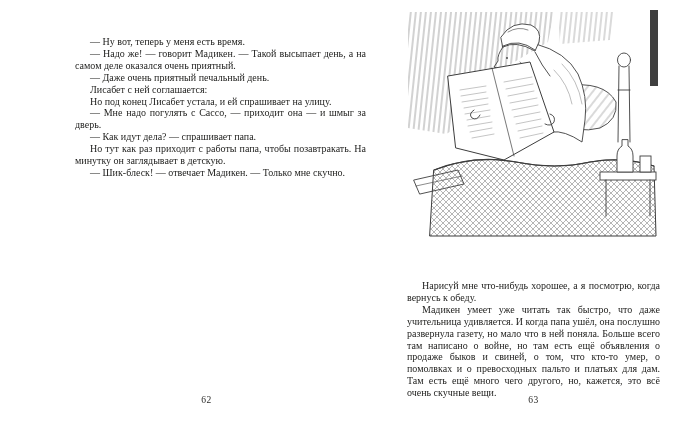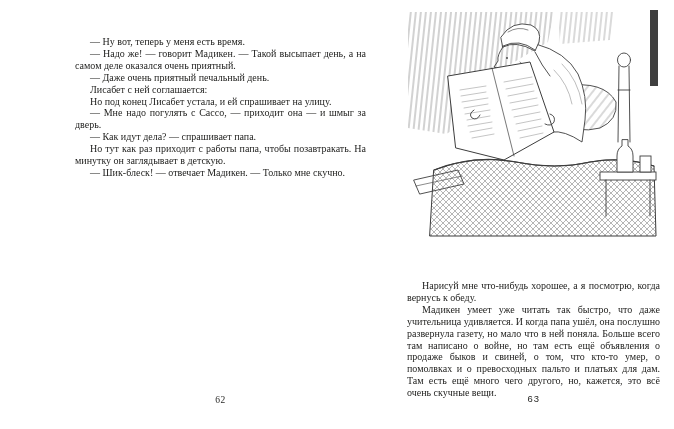--- a/index.html
+++ b/index.html
@@ -38,22 +38,22 @@
   }
 
   .page-number {
     position: absolute;
     bottom: 24px;
     font-size: 9.5px;
     letter-spacing: 0.5px;
     text-align: center;
     color: #2a2a28;
   }
-  .pn-left  { left: 57px; width: 291px; }
-  .pn-right { left: 52px; width: 253px; font-family: Liberation Mono, monospace; }
+  .pn-left  { left: 43px; width: 291px; }
+  .pn-right { left: 52px; width: 253px; }
 
   figure.illustration {
     position: absolute;
     left: 49px;
     top: 10px;
     width: 256px;
     height: 228px;
     margin: 0;
   }
   figure.illustration svg {

